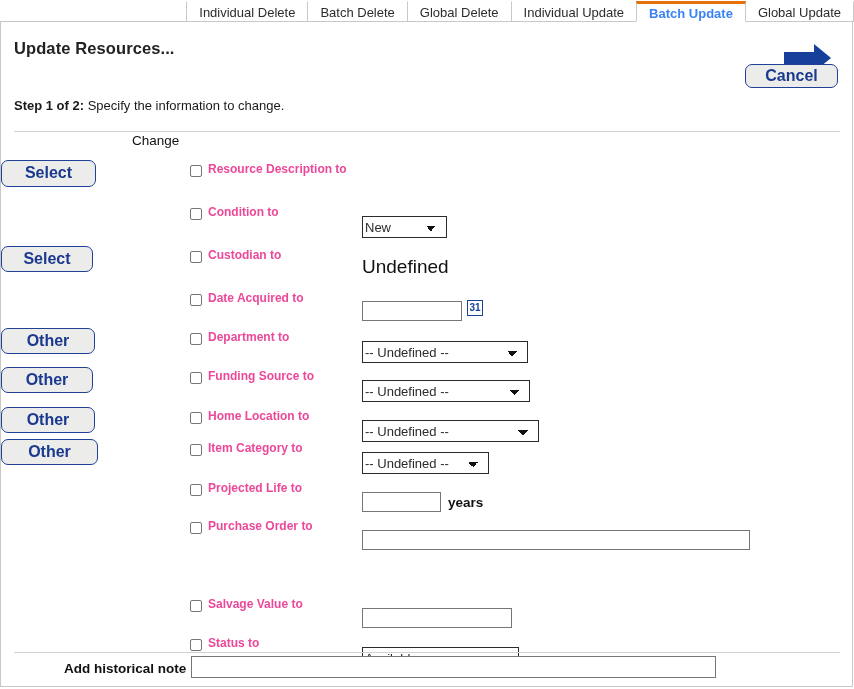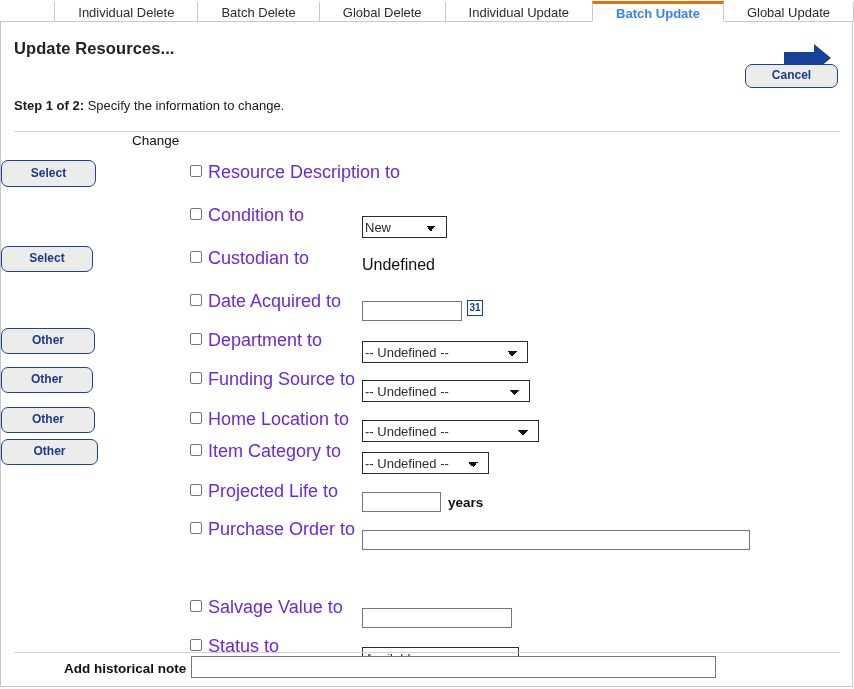--- a/index.html
+++ b/index.html
@@ -25,21 +25,21 @@
     width: 854px;
     height: 22px;
     display: flex;
     justify-content: flex-end;
     align-items: flex-end;
     box-sizing: border-box;
   }
   .tab {
     height: 21px;
     line-height: 21px;
-    padding: 0 23px;
+    padding: 0 12px;
     font-size: 13px;
     color: #2c2c2c;
     background: #ffffff;
     border-left: 1px solid #c8c8c8;
     border-right: 1px solid #c8c8c8;
     border-bottom: 1px solid #c8c8c8;
     border-top: 1px solid #ffffff;
     margin-left: -1px;
     box-sizing: border-box;
     white-space: nowrap;
@@ -104,21 +104,21 @@
   }
 
   .btn {
     display: inline-block;
     box-sizing: border-box;
     background: #ececeb;
     border: 1.4px solid #1f4096;
     border-radius: 7px;
     color: #1b3a8f;
     font-weight: bold;
-    font-size: 12px;
+    font-size: 16px;
     text-align: center;
     line-height: 21px;
     cursor: pointer;
     font-family: "Liberation Sans", sans-serif;
     padding: 0;
   }
 
   .step-line {
     position: absolute;
     left: 13px;
@@ -166,23 +166,23 @@
     cursor: pointer;
     margin: 0;
     padding: 0;
     -webkit-appearance: none;
     appearance: none;
   }
   .rowlabel {
     position: absolute;
     left: 207px;
     top: 2px;
-    font-size: 18px;
-    font-weight: normal;
-    color: #6d28d9;
+    font-size: 12px;
+    font-weight: bold;
+    color: #ec4899;
     white-space: nowrap;
   }
 
   .txt {
     position: absolute;
     box-sizing: border-box;
     border: 1px solid #767676;
     background: #ffffff;
     height: 20px;
     font-family: "Liberation Sans", sans-serif;
@@ -228,21 +228,21 @@
   }
 
   .unit-label {
     position: absolute;
     font-size: 13.5px;
     font-weight: bold;
     color: #111111;
   }
   .plain-label {
     position: absolute;
-    font-size: 16px;
+    font-size: 19px;
     color: #111111;
   }
 
   .note-label {
     position: absolute;
     left: 63px;
     top: 639px;
     font-size: 13.5px;
     font-weight: bold;
     color: #111111;

